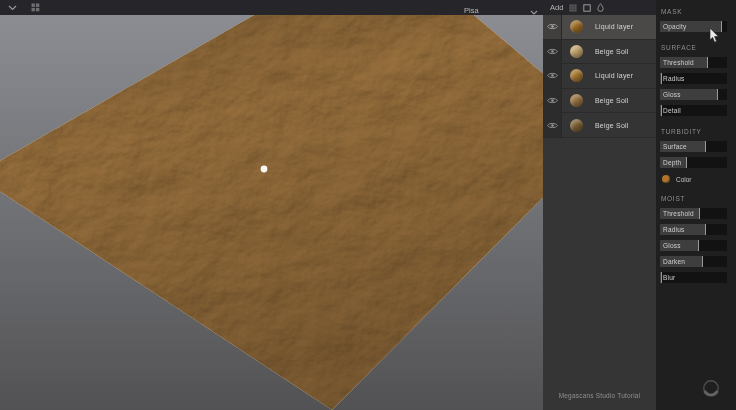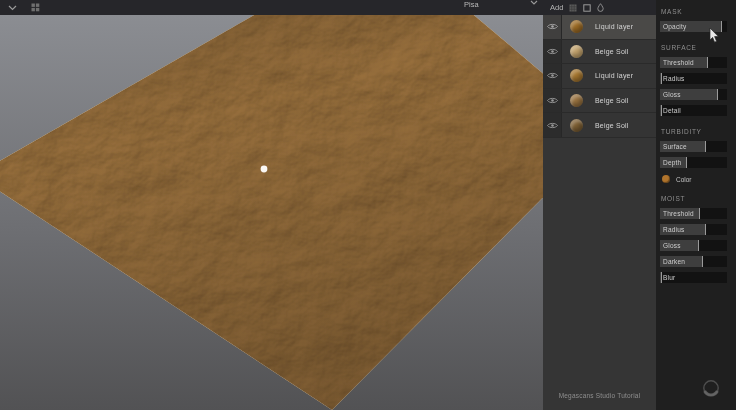--- a/index.html
+++ b/index.html
@@ -6,21 +6,21 @@
   html,body { width:736px; height:410px; overflow:hidden; background:#1e1e1e;
               font-family:"Liberation Sans", sans-serif; }
   .app { position:relative; width:736px; height:410px; background:#1e1e1e; }
 
   
   .topbar { position:absolute; left:0; top:0; width:656px; height:15px;
             background:#26262a; display:flex; align-items:center; }
   .tb-left { display:flex; align-items:center; gap:14px; padding-left:8px; }
   .tb-btn { display:flex; align-items:center; justify-content:center; height:15px; }
   .scene-dd { position:absolute; left:458px; top:0; width:86px; height:15px;
-              display:flex; align-items:flex-start; justify-content:space-between;
+              display:flex; align-items:flex-end; justify-content:space-between;
               padding:0 6px; color:#b9b9b9; font-size:7.5px; }
   .add-group { position:absolute; left:550px; top:0; height:15px;
                display:flex; align-items:center; gap:6px; color:#b5b5b5; font-size:7.5px; }
 
   
   .viewport { position:absolute; left:0; top:15px; width:543px; height:395px; }
 
   
   .layers { position:absolute; left:543px; top:15px; width:113px; height:395px;
             background:#353535; }

